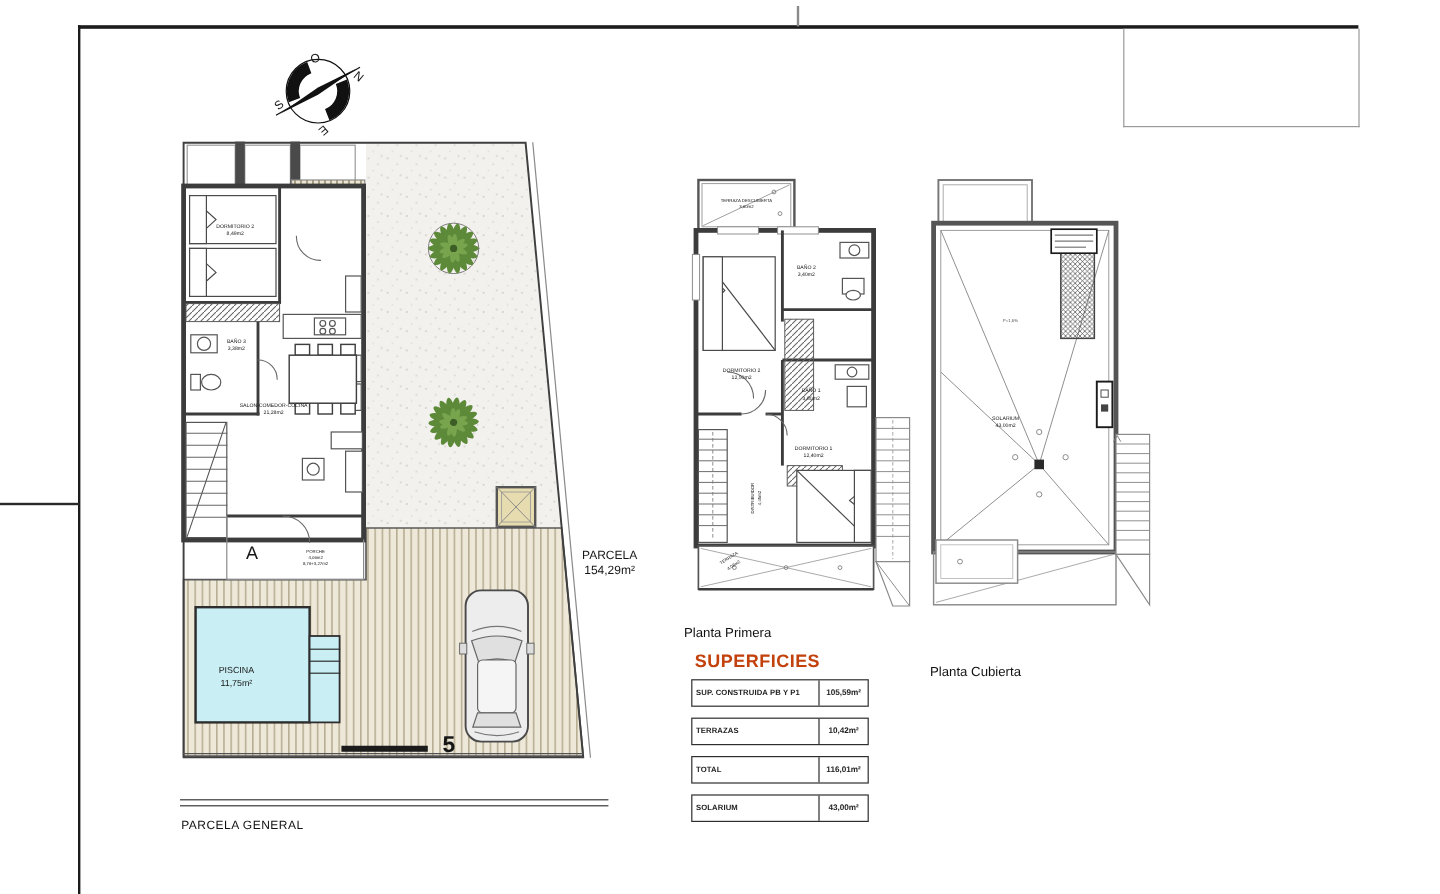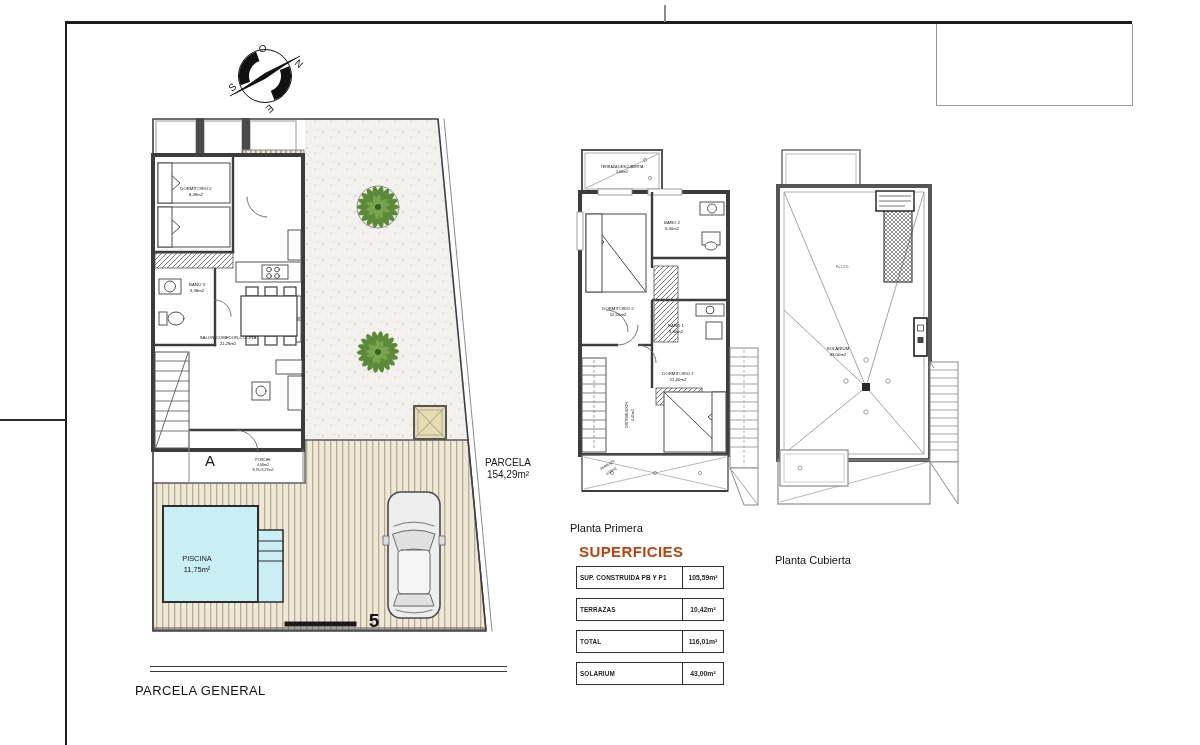--- a/index.html
+++ b/index.html
@@ -9,21 +9,21 @@
   
   #frame-top{left:65px;top:21px;width:1067px;height:0;border-top:3px solid #1c1c1c;}
   #frame-left{left:65px;top:21px;width:0;height:724px;border-left:2px solid #1c1c1c;}
   #frame-tick-top{left:664px;top:5px;width:0;height:17px;border-left:2px solid #8a8a8a;}
   #frame-tick-left{left:0;top:419px;width:66px;height:0;border-top:2px solid #2a2a2a;}
   #title-block{left:936px;top:24px;width:195px;height:81px;background:#fff;border:1px solid #9a9a9a;border-top:none;}
   
   .plan-caption{font-size:11px;color:#111;}
   #cap-primera{left:548px;top:522px;padding-left:22px;}
   #cap-cubierta{left:775px;top:522px;margin-top:32px;}
-  #cap-parcela{left:135px;top:683px;font-size:13px;letter-spacing:.4px;}
+  #cap-parcela{left:151px;top:683px;font-size:10px;letter-spacing:.4px;}
   #parcela-divider{left:150px;top:666px;width:357px;height:4px;border-top:1.5px solid #3a3a3a;border-bottom:1px solid #3a3a3a;}
   
   #sup-title{left:579px;top:543px;font-size:15px;font-weight:600;letter-spacing:.4px;color:#c2410c;}
   .sup-row{left:576px;width:146px;height:21px;border:1.5px solid #2e2e2e;background:#fff;display:flex;align-items:stretch;}
   .sup-row .lbl{flex:1;border-right:1.5px solid #2e2e2e;font-size:6.4px;font-weight:600;display:flex;align-items:center;padding-left:3px;letter-spacing:.1px;}
   .sup-row .val{width:40px;font-size:6.8px;font-weight:600;display:flex;align-items:center;justify-content:center;}
   
   text{font-family:"Liberation Sans", sans-serif;fill:#161616;}
   .t36{font-size:3.6px;} .t4{font-size:4.3px;} .t7{font-size:7.4px;}
   .t10{font-size:10px;} .t14{font-size:15px;} .t18{font-size:19px;font-weight:bold;}

